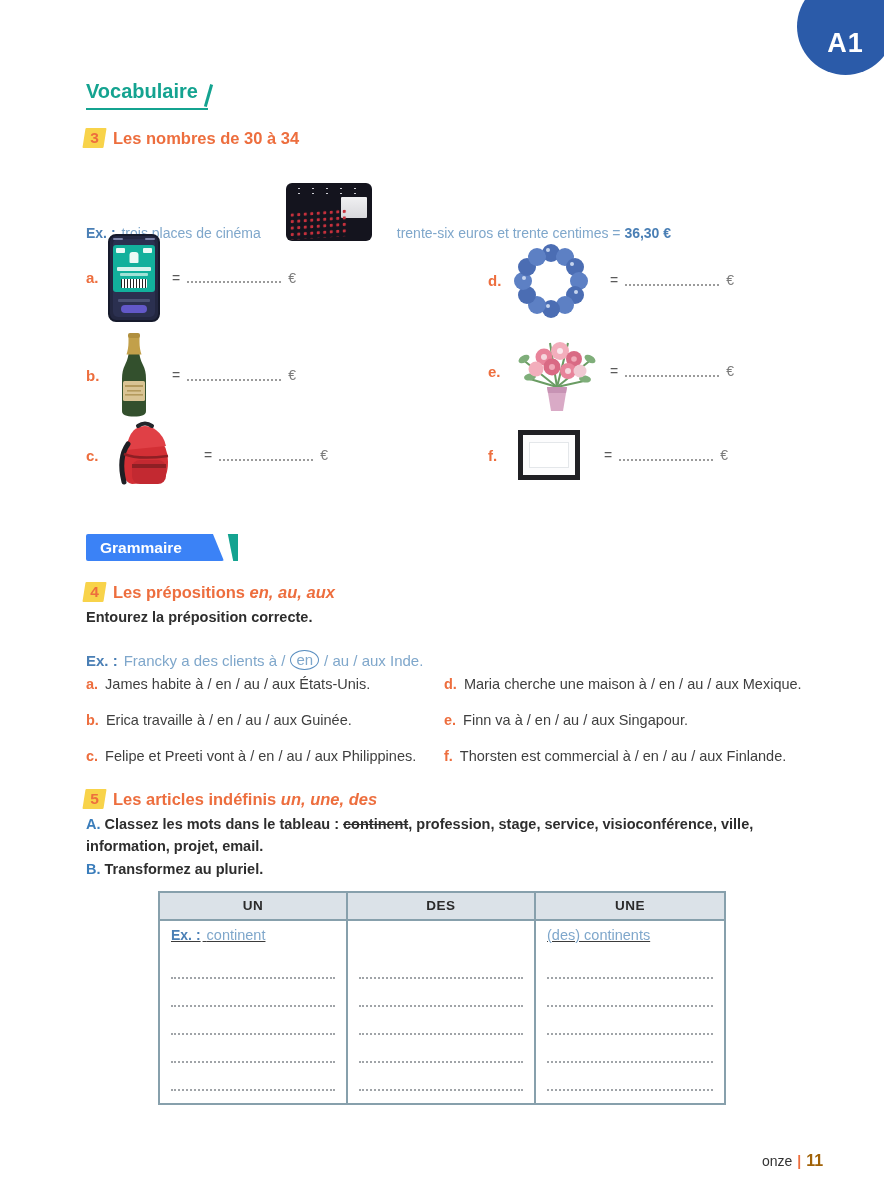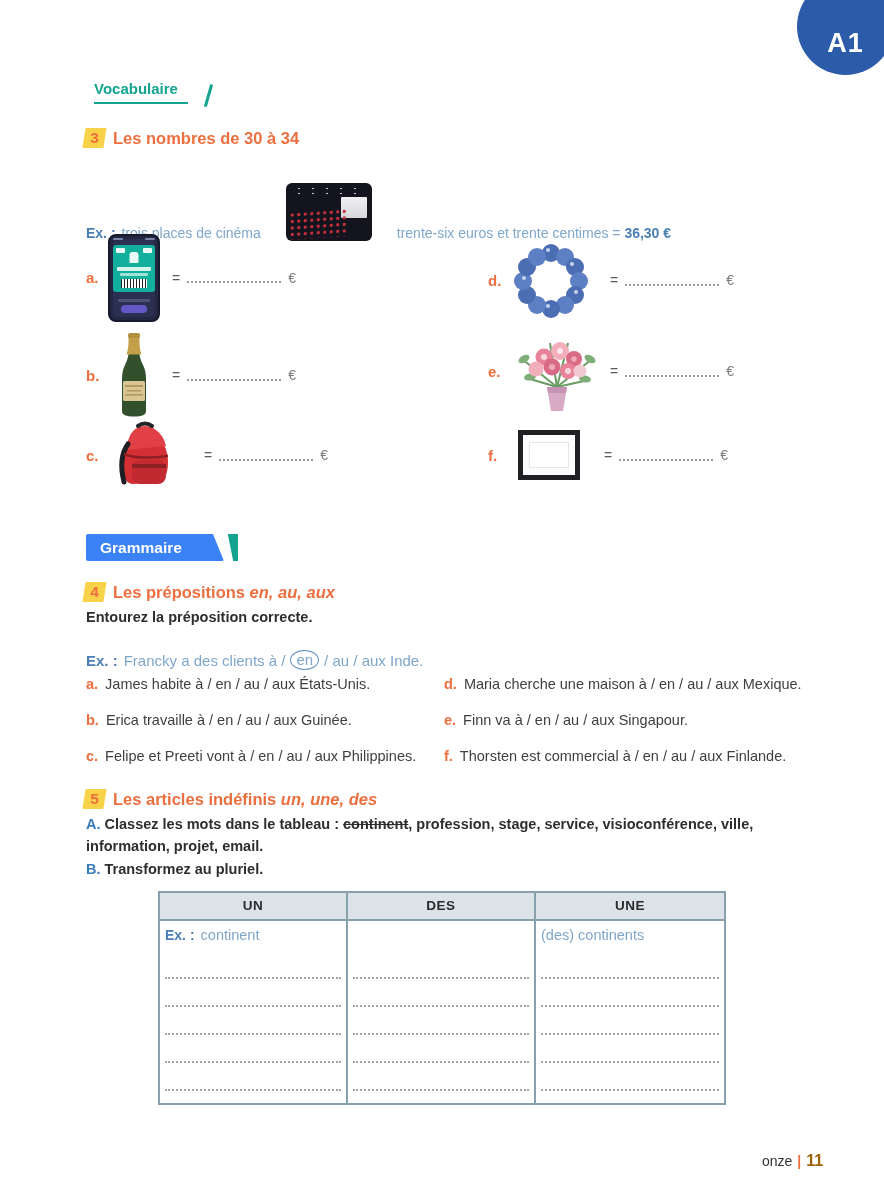--- a/index.html
+++ b/index.html
@@ -6,22 +6,22 @@
   html,body { background:#ffffff; }
   body { font-family:"Liberation Sans", sans-serif; color:#3b3b3b; }
   .page { position:relative; width:884px; height:1200px; background:#fff; overflow:hidden; }
 
   
   .level-badge { position:absolute; left:797px; top:-22px; width:97px; height:97px;
     border-radius:50%; background:#2b5ba9; color:#fff; display:flex; align-items:center;
     justify-content:center; font-weight:bold; font-size:27px; padding-top:34px; letter-spacing:1px; }
 
   
-  .vocab-title { position:absolute; left:86px; top:80px; color:#14a390; font-size:15px;
-    font-weight:bold; border-bottom:2.5px solid #14a390; padding:0 10px 5px 0;margin-left:8px; }
+  .vocab-title { position:absolute; left:86px; top:80px; color:#14a390; font-size:20px;
+    font-weight:bold; border-bottom:2.5px solid #14a390; padding:0 10px 5px 0; }
   .vocab-slash { position:absolute; left:207px; top:84px; width:2.5px; height:23px;
     background:#14a390; transform:rotate(16deg); }
 
   .banner { position:absolute; left:86px; top:534px; width:138px; height:27px; background:#3b82f6;
     color:#fff; font-weight:bold; font-size:15.5px; display:flex; align-items:center;
     padding-left:14px; clip-path:polygon(0 0, 92% 0, 100% 100%, 0 100%); border-radius:2px; }
   .banner-tri { position:absolute; left:226px; top:534px; width:12px; height:27px;
     background:#14a390; clip-path:polygon(15% 0, 100% 0, 100% 100%, 60% 100%); }
 
   
@@ -109,21 +109,21 @@
   #part-a { left:86px; top:814px; width:672px; }
   #part-b { left:86px; top:859px; }
 
   
   .tbl { position:absolute; left:158px; top:891px; width:568px; border:2px solid #87a0ac; background:#fff; }
   .tbl-head { display:grid; grid-template-columns:1fr 1fr 1fr; background:#dbe2e8; border-bottom:2px solid #87a0ac; }
   .tbl-head .hc { text-align:center; font-weight:bold; font-size:13.5px; color:#2b2b2b;
     padding:5px 0 6px; letter-spacing:0.5px; border-right:2px solid #87a0ac; }
   .tbl-head .hc:last-child { border-right:none; }
   .tbl-body { display:grid; grid-template-columns:1fr 1fr 1fr; }
-  .tbl-body .bc { border-right:2px solid #87a0ac; padding:6px 5px 12px; }
+  .tbl-body .bc { border-right:2px solid #87a0ac; padding:6px 11px 12px;text-decoration:underline; }
   .tbl-body .bc:last-child { border-right:none; }
   .cell-ex { height:24px; font-size:14.5px; color:#7fa7cb; }
   .cell-ex .ex-prefix { font-size:14px; }
   .dotline { height:28px; border-bottom:2px dotted #a0a4a8; }
 
   
   .footer { position:absolute; left:762px; top:1152px; font-size:14px; color:#333;
     display:flex; align-items:baseline; gap:5px; }
   .footer .sep { color:#ed6e3e; font-weight:bold; }
   .footer .pnum { font-weight:bold; font-size:16px; color:#a16207; }

